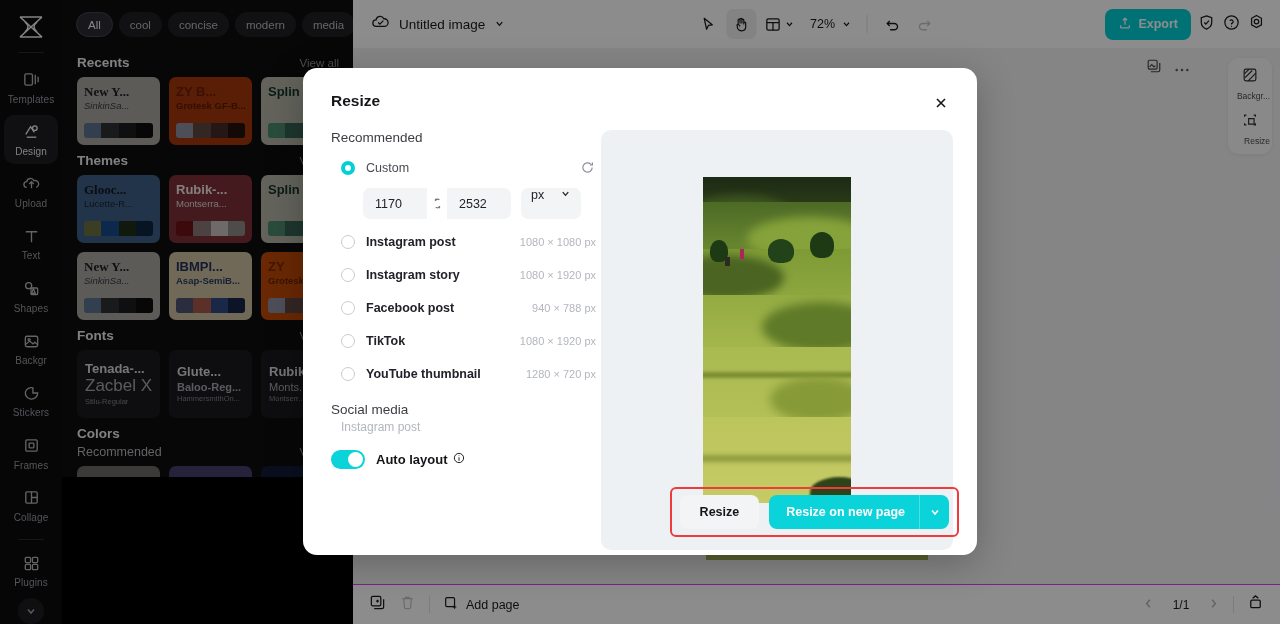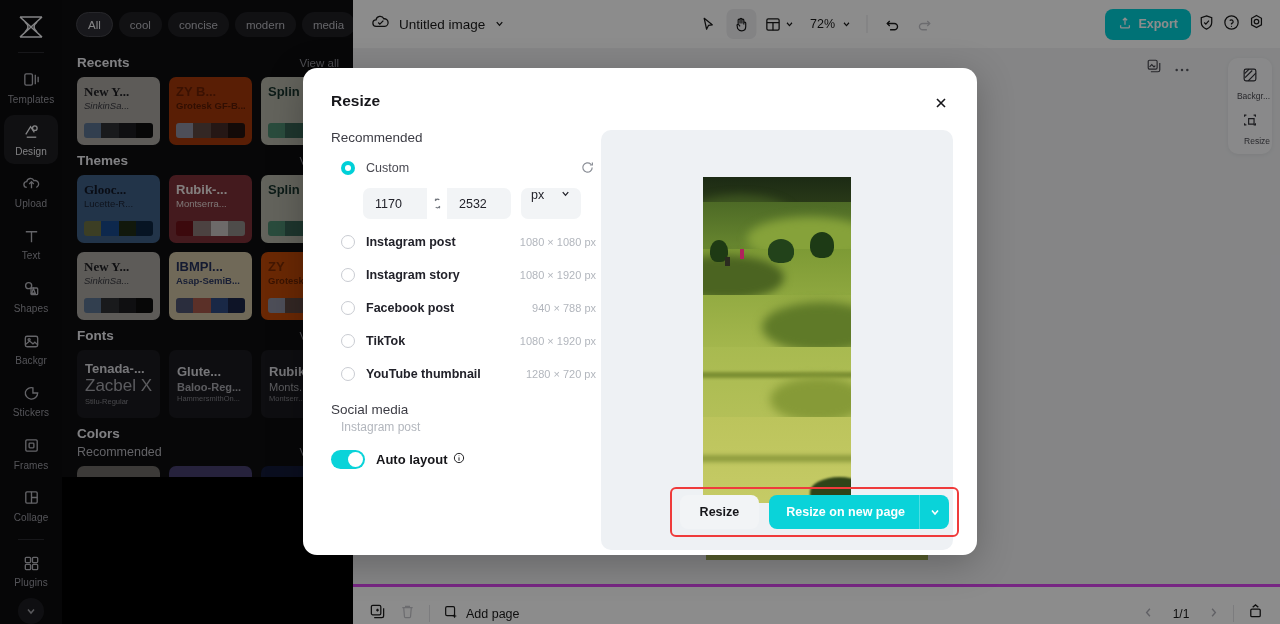--- a/index.html
+++ b/index.html
@@ -112,22 +112,22 @@
     position: absolute; right: 8px; top: 10px; width: 44px; border-radius: 10px;
     background: #fafafb; padding: 8px 0; display: flex; flex-direction: column;
     align-items: center; gap: 10px; box-shadow: 0 1px 5px rgba(0,0,0,.07);
   }
   .dock-item { display: flex; flex-direction: column; align-items: center; gap: 3px; cursor:pointer; width:42px;}
   .dock-lbl { font-size: 8.5px; color: #4a4a52; white-space: nowrap; overflow:hidden; width:40px; text-align:right;}
 
   
   .bottombar {
     position: absolute; left: 353px; bottom: 0; right: 0; height: 40px;
-    background: #ffffff; display: flex; align-items: flex-end; z-index: 3;
-    border-top: 3px solid #d946ef;
+    background: #ffffff; display: flex; align-items: center; z-index: 3;
+    border-top: 1px solid #d946ef;
   }
   .bb-left { display: flex; align-items: center; gap: 13px; padding-left: 16px; }
   .bb-addpage { display:flex; align-items:center; gap:7px; font-size:12.5px; color:#1a1a1a; cursor:pointer;}
   .bb-sep { width: 1px; height: 17px; background: #e2e2e6; }
   .bb-right { margin-left: auto; display: flex; align-items: center; gap: 13px; padding-right: 16px; }
   .bb-page { font-size: 12px; color: #1a1a1a; min-width: 26px; text-align:center; }
 
   
   .scrim { position: absolute; inset: 0; background: rgba(0,0,0,0.45); z-index: 10; }
   .modal {

